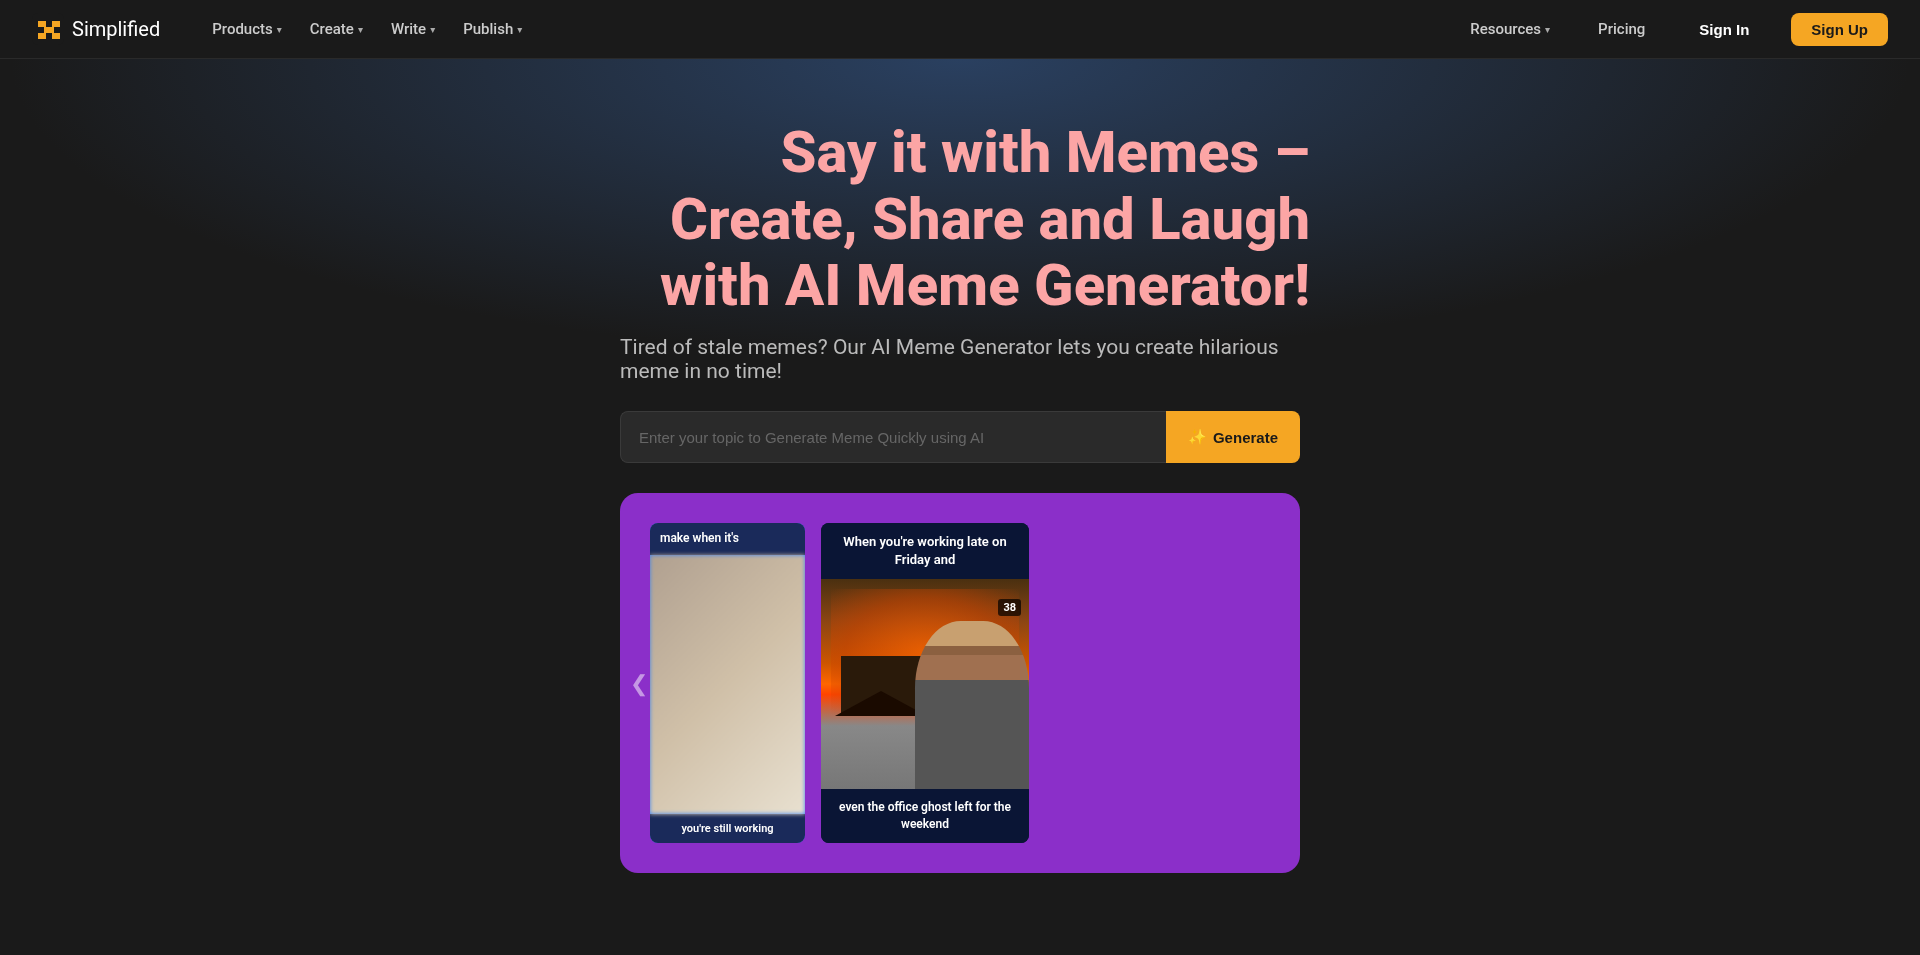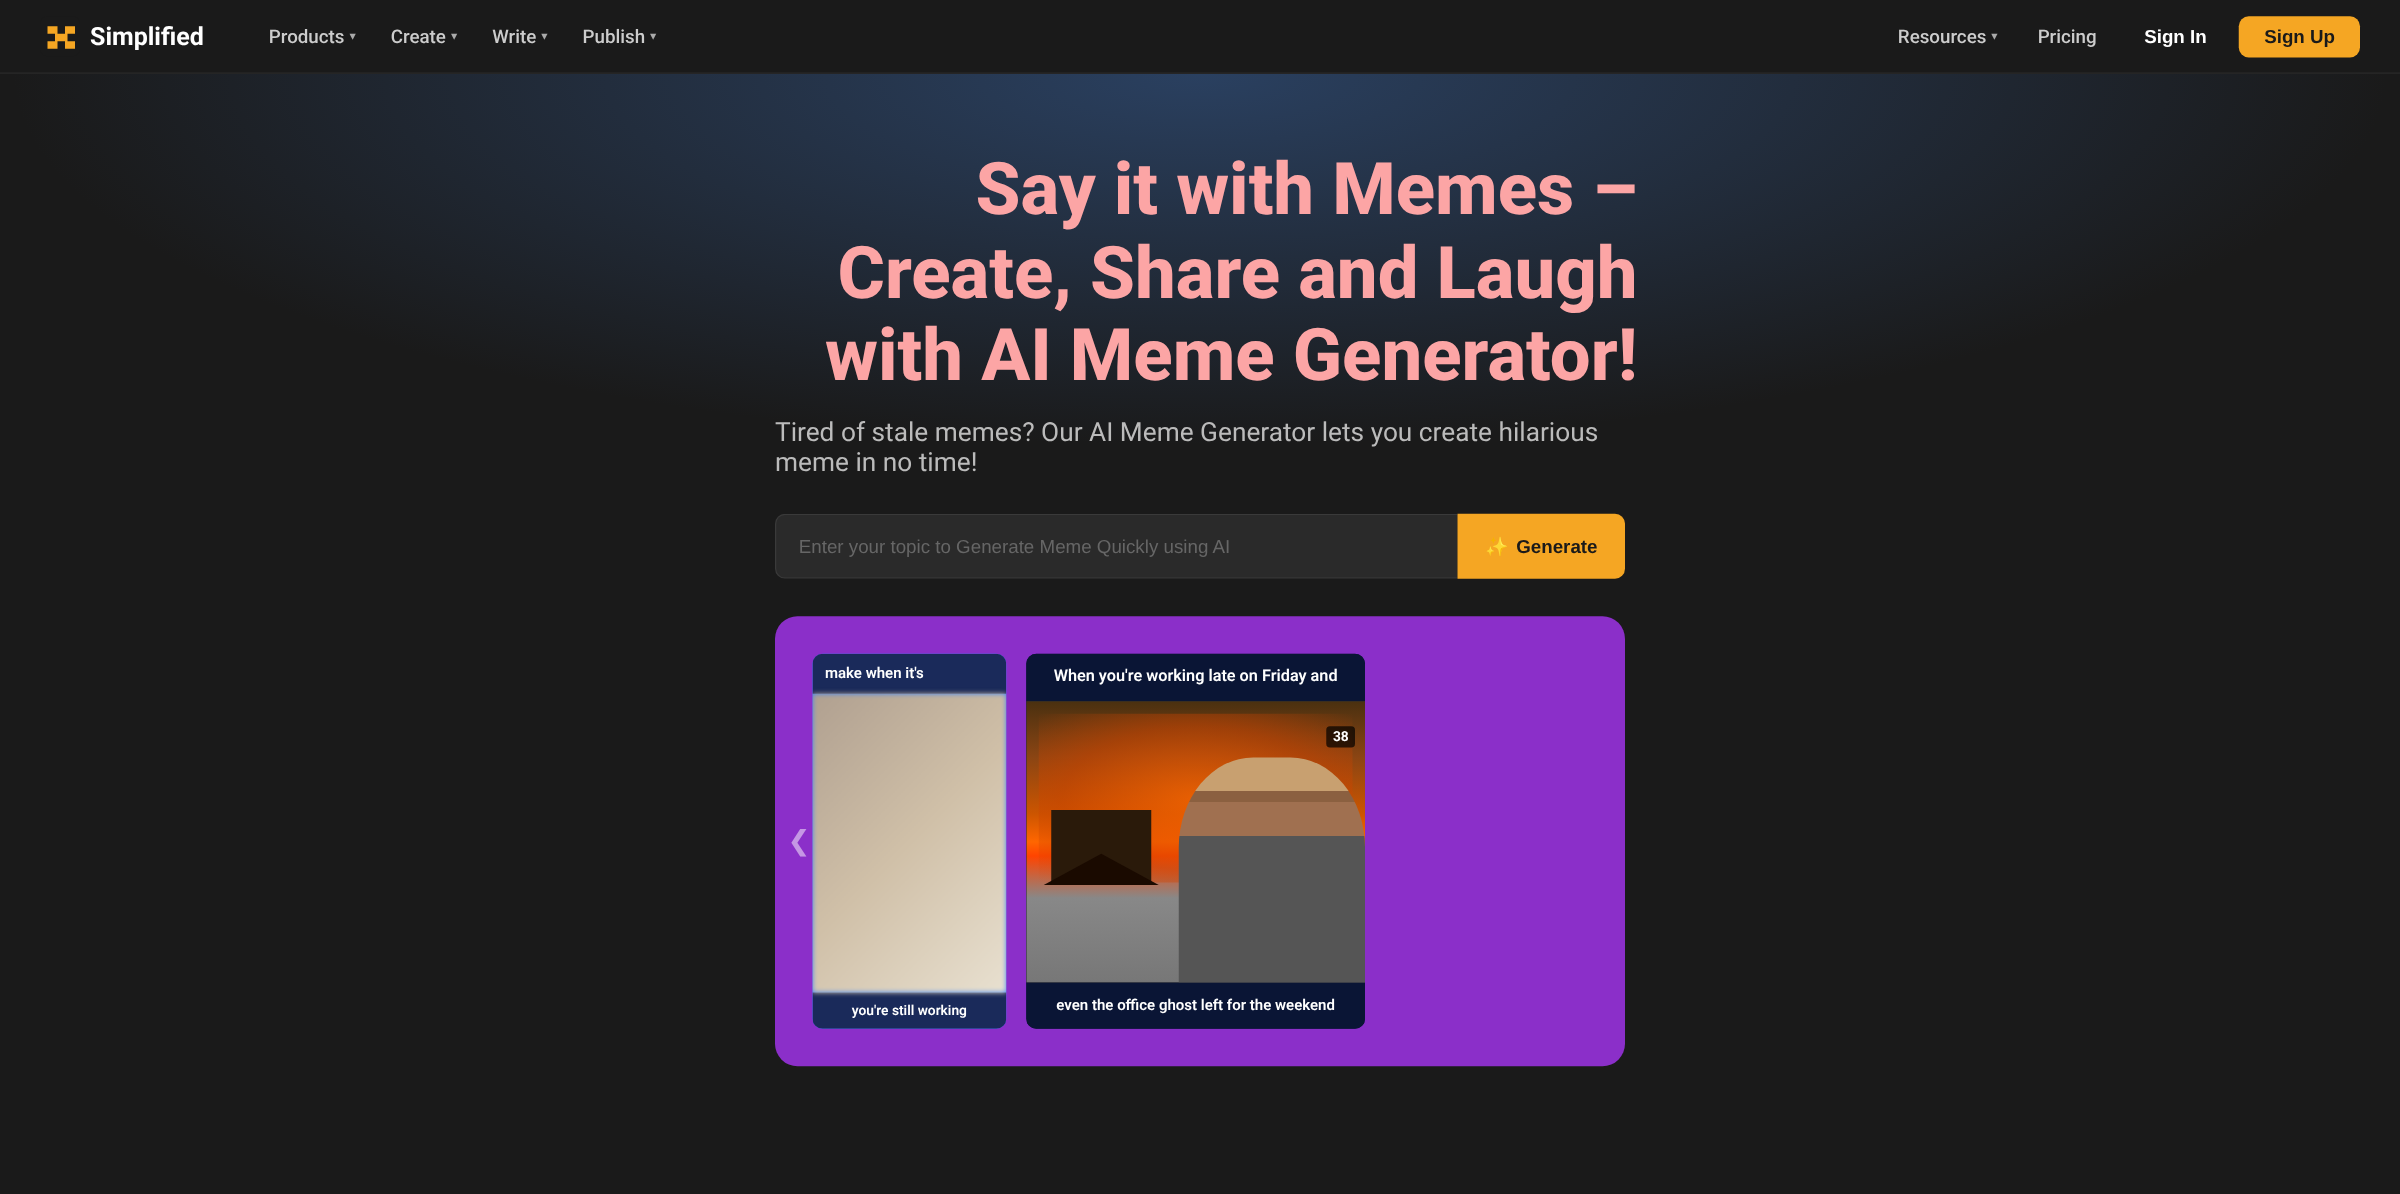--- a/index.html
+++ b/index.html
@@ -34,21 +34,21 @@
     }
 
     .nav-logo-icon {
       width: 32px;
       height: 32px;
     }
 
     .nav-logo-text {
       color: #ffffff;
       font-size: 20px;
-      font-weight: 700;
+      font-weight: 400;
     }
 
     .nav-left {
       display: flex;
       align-items: flex-end;
       gap: 4px;
       flex: 1;
     }
 
     .nav-item {
@@ -65,21 +65,21 @@
     }
 
     .chevron {
       font-size: 10px;
       color: #aaa;
     }
 
     .nav-right {
       display: flex;
       align-items: center;
-      gap: 8px;
+      gap: 24px;
     }
 
     .nav-right .nav-item {
       color: #cccccc;
     }
 
     .btn-signin {
       padding: 8px 18px;
       background: transparent;
       color: #ffffff;
@@ -230,21 +230,21 @@
       background: #1a2a5a;
       color: #ffffff;
       font-size: 11px;
       font-weight: 600;
       padding: 8px 10px;
       text-align: center;
     }
 
     
     .meme-card-right {
-      width: 271px;
+      width: 208px;
       min-height: 300px;
       background: #0a1535;
       border-radius: 8px;
       display: flex;
       flex-direction: column;
       overflow: hidden;
     }
 
     .meme-card-right-header {
       background: #0a1535;

